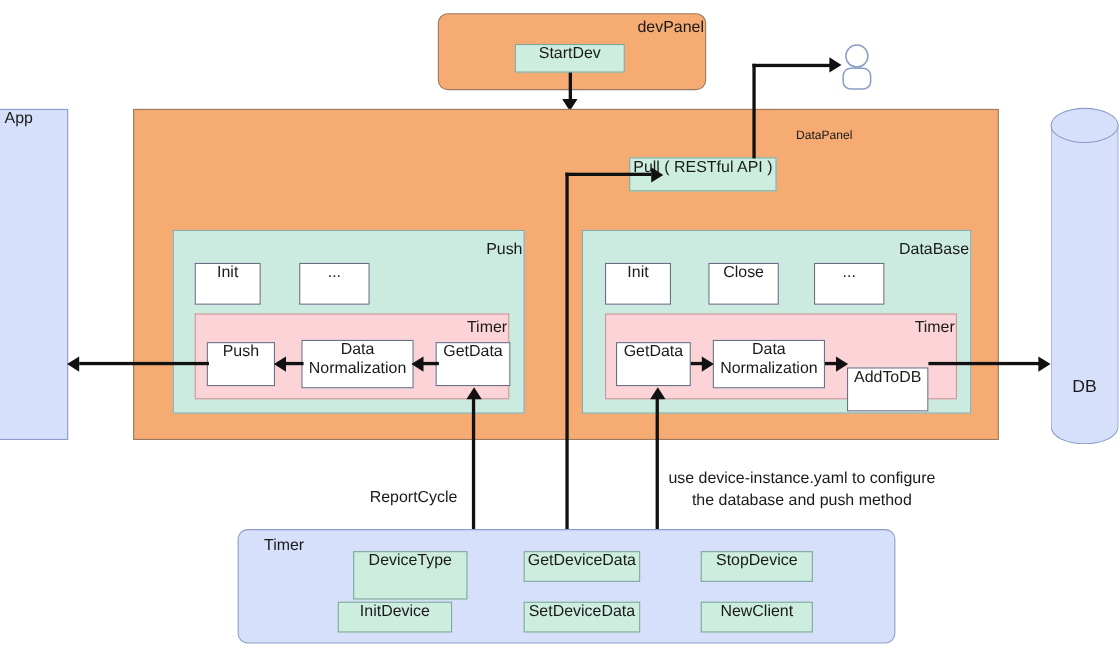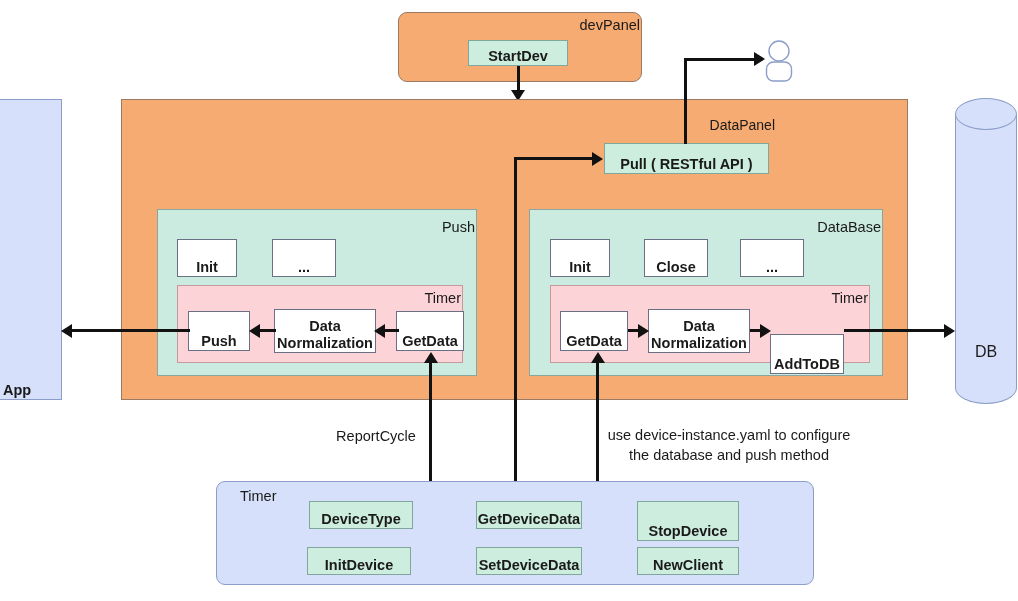--- a/index.html
+++ b/index.html
@@ -14,26 +14,25 @@
     width:1018px;
     height:601px;
     background:#ffffff;
     overflow:hidden;
   }
   
   .node{
     position:absolute;
     box-sizing:border-box;
     display:flex;
-    align-items:flex-end;
+    align-items:flex-start;
     justify-content:center;
     text-align:center;
     line-height:1.18;
     white-space:pre-line;
-    font-weight:bold;
   }
   .grp-title{
     position:absolute;
     box-sizing:border-box;
     text-align:right;
     white-space:nowrap;
   }
 
   
   .panel-orange{
@@ -138,23 +137,23 @@
   <div class="panel-orange rounded" style="position:absolute;left:398px;top:12px;width:242px;height:68px;"></div>
   <div class="grp-title" style="left:398px;top:17px;width:242px;font-size:14.5px;">devPanel</div>
   <div class="node box-mint" style="left:468px;top:40px;width:100px;height:26px;">
     <span>StartDev</span>
   </div>
 
   <div class="ln ln-v" style="left:517px;top:66px;height:32px;"></div>
   <div class="arrow arrow-d" style="left:511px;top:90px;"></div>
 
   <div class="panel-orange" style="position:absolute;left:121px;top:99px;width:785px;height:299px;"></div>
-  <div class="grp-title" style="left:121px;top:117px;width:654px;font-size:14px;">DataPanel</div>
-
-  <div class="node box-mint" style="left:604px;top:143px;width:165px;height:31px;">
+  <div class="grp-title" style="left:121px;top:117px;width:654px;font-size:11px;">DataPanel</div>
+
+  <div class="node box-mint" style="left:572px;top:143px;width:134px;height:31px;">
     <span>Pull ( RESTful API )</span>
   </div>
 
   <div class="ln ln-v" style="left:684px;top:58px;height:86px;"></div>
   <div class="ln ln-h" style="left:684px;top:58px;width:74px;"></div>
   <div class="arrow arrow-r" style="left:754px;top:52px;"></div>
 
   <div class="actor" style="left:762px;top:40px;width:34px;height:42px;">
     <svg width="34" height="42" viewBox="0 0 34 42">
       <circle cx="17" cy="11" r="10" fill="#ffffff" stroke="#8b9dc8" stroke-width="1.4"></circle>
@@ -234,34 +233,34 @@
   <div class="ln ln-v" style="left:429px;top:362px;height:119px;"></div>
   <div class="arrow arrow-u" style="left:424px;top:352px;"></div>
 
   <div class="ln ln-v" style="left:514px;top:157px;height:324px;"></div>
   <div class="ln ln-h" style="left:514px;top:157px;width:78px;"></div>
   <div class="arrow arrow-r" style="left:592px;top:152px;"></div>
 
   <div class="ln ln-v" style="left:596px;top:362px;height:119px;"></div>
   <div class="arrow arrow-u" style="left:591px;top:352px;"></div>
 
-  <div class="label" style="left:312px;top:428px;width:128px;">ReportCycle</div>
+  <div class="label" style="left:312px;top:444px;width:128px;">ReportCycle</div>
   <div class="label" style="left:606px;top:426px;width:246px;line-height:1.35;">use device-instance.yaml to configure
 the database and push method</div>
 
   <div class="panel-blue rounded" style="position:absolute;left:216px;top:481px;width:596px;height:102px;"></div>
   <div class="grp-title" style="left:240px;top:488px;width:80px;font-size:14.5px;text-align:left;">Timer</div>
 
-  <div class="node box-mint" style="left:309px;top:501px;width:104px;height:28px;">
+  <div class="node box-mint" style="left:321px;top:501px;width:104px;height:44px;">
     <span>DeviceType</span>
   </div>
   <div class="node box-mint" style="left:476px;top:501px;width:106px;height:28px;">
     <span>GetDeviceData</span>
   </div>
-  <div class="node box-mint" style="left:637px;top:501px;width:102px;height:40px;">
+  <div class="node box-mint" style="left:637px;top:501px;width:102px;height:28px;">
     <span>StopDevice</span>
   </div>
 
   <div class="node box-mint" style="left:476px;top:547px;width:106px;height:28px;">
     <span>SetDeviceData</span>
   </div>
   <div class="node box-mint" style="left:307px;top:547px;width:104px;height:28px;">
     <span>InitDevice</span>
   </div>
   <div class="node box-mint" style="left:637px;top:547px;width:102px;height:28px;">

